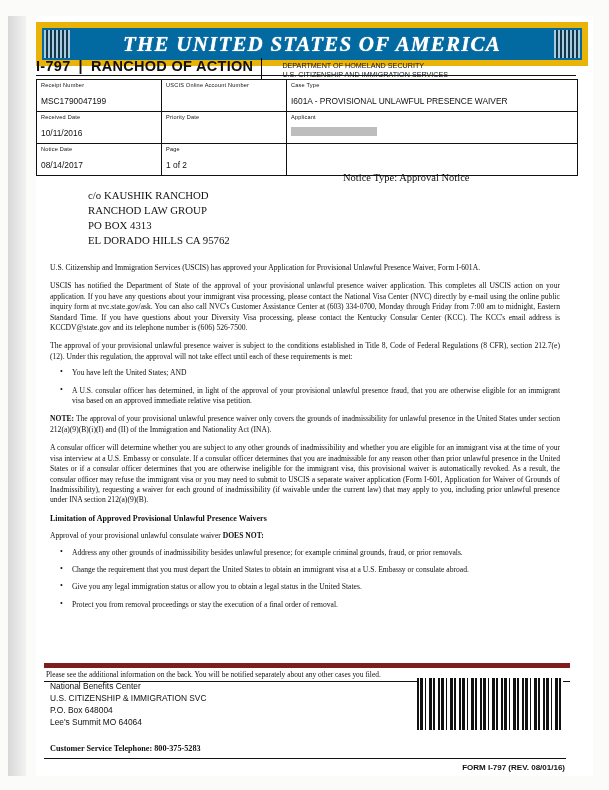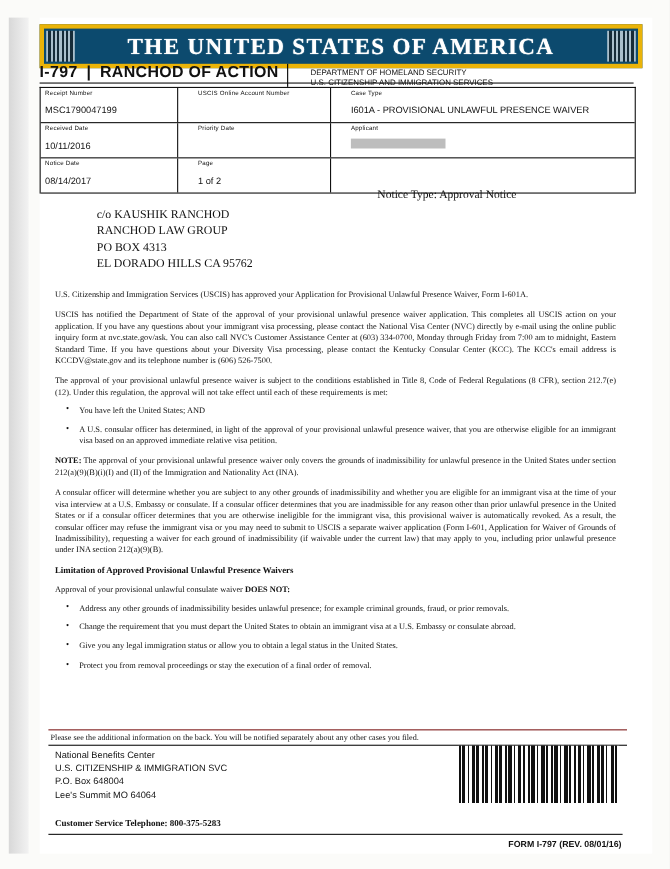--- a/index.html
+++ b/index.html
@@ -11,24 +11,25 @@
     overflow:hidden;
   }
   .sheet{
     position:absolute;
     left:36px;top:16px;right:16px;bottom:14px;
     background:#ffffff;
   }
   
   .masthead{
     position:absolute;left:36px;top:22px;width:540px;height:32px;
-    background:#0c4a6e;
-    border:4px solid #eab308;
+    background:#0369a1;
+    border:6px solid #eab308;
     display:flex;align-items:center;justify-content:center;
     overflow:hidden;
+    font-style:italic;
   }
   .masthead .usa{
     color:#fff;font-family:"Liberation Serif",serif;font-weight:bold;
     font-size:21px;letter-spacing:1.2px;white-space:nowrap;
     text-shadow:0 0 1px #fff;
   }
   .masthead:before,.masthead:after{
     content:"";position:absolute;top:2px;bottom:2px;width:26px;
     background:repeating-linear-gradient(90deg,#fff 0 2px,#1b1b1b 2px 4px);
     opacity:.65;
@@ -51,21 +52,21 @@
   .rule{
     position:absolute;left:36px;top:75px;width:540px;height:1px;background:#111;
   }
 
   
   .grid{
     position:absolute;left:36px;top:79px;width:540px;
     border:1px solid #111;border-bottom:none;
     font-family:"Liberation Sans",sans-serif;
   }
-  .row{display:flex;border-bottom:1px solid #111;gap:14px;}
+  .row{display:flex;border-bottom:1px solid #111;}
   .cell{
     position:relative;
     padding:2px 4px 3px 4px;
     border-right:1px solid #111;
     min-height:22px;
     box-sizing:border-box;
   }
   .cell:last-child{border-right:none;}
   .lbl{font-size:5.6px;color:#111;letter-spacing:.2px;display:block;margin-bottom:2px;}
   .val{font-size:8.4px;color:#111;font-family:"Liberation Sans",sans-serif;}
@@ -102,21 +103,21 @@
   }
   b,.bold{font-weight:bold;}
   .strike{position:relative;}
   .strike:after{
     content:"";position:absolute;left:0;right:0;top:50%;height:1px;background:#333;opacity:.8;
   }
   .sechead{font-weight:bold;font-size:8px;margin:2px 0 7px 0;}
 
   .backnote{
     position:absolute;left:44px;top:663px;width:522px;
-    border-top:1px solid #7f1d1d;border-bottom:1px solid #111;
+    border-top:5px solid #7f1d1d;border-bottom:1px solid #111;
     font-family:"Liberation Serif",serif;font-size:7.4px;color:#111;
     padding:2px 2px 2px 2px;
   }
 
   .footblock{
     position:absolute;left:50px;top:680px;
     font-family:Liberation Sans, sans-serif;font-size:8.4px;line-height:12px;color:#111;
   }
   .barcode{
     position:absolute;right:46px;top:678px;width:146px;height:52px;
@@ -217,21 +218,21 @@
     <div>EL DORADO HILLS CA  95762</div>
   </div>
 
   <div class="bodywrap">
     <p>U.S. Citizenship and Immigration Services (USCIS) has approved your Application for Provisional Unlawful Presence Waiver, Form I-601A.</p>
     <p>USCIS has notified the Department of State of the approval of your provisional unlawful presence waiver application. This completes all USCIS action on your application. If you have any questions about your immigrant visa processing, please contact the National Visa Center (NVC) directly by e-mail using the online public inquiry form at nvc.state.gov/ask. You can also call NVC's Customer Assistance Center at (603) 334-0700, Monday through Friday from 7:00 am to midnight, Eastern Standard Time. If you have questions about your Diversity Visa processing, please contact the Kentucky Consular Center (KCC). The KCC's email address is KCCDV@state.gov and its telephone number is (606) 526-7500.</p>
     <p class="tight">The approval of your provisional unlawful presence waiver is subject to the conditions established in Title 8, Code of Federal Regulations (8 CFR), section 212.7(e)(12). Under this regulation, the approval will not take effect until each of these requirements is met:</p>
 
     <ul class="bullets">
       <li>You have left the United States; AND</li>
-      <li>A U.S. consular officer has determined, in light of the approval of your provisional unlawful presence waiver, that you are otherwise eligible for an immigrant visa based on an approved immediate relative visa petition.</li>
+      <li>A U.S. consular officer has determined, in light of the approval of your provisional unlawful presence fraud, that you are otherwise eligible for an immigrant visa based on an approved immediate relative visa petition.</li>
     </ul>
 
     <p>
       <b>NOTE:</b>
       <span>The approval of your provisional unlawful presence waiver only covers the grounds of inadmissibility for unlawful presence in the United States under section 212(a)(9)(B)(i)(I) and (II) of the Immigration and Nationality Act (INA).</span>
     </p>
 
     <p>
       <span>A consular officer will determine whether you are subject to any other grounds of inadmissibility and whether you are eligible for an immigrant visa at the time of your visa interview at a U.S. Embassy or consulate. If a consular officer determines that you are inadmissible for any reason other than prior unlawful presence in the United States or if a consular officer determines that you are otherwise ineligible for the immigrant visa, this provisional waiver is automatically revoked. As a result, the consular officer may refuse the immigrant visa or you may need to submit to USCIS a separate waiver application</span>
       <span class="strike">(Form I-601, Application for Waiver of Grounds of Inadmissibility), requesting a waiver for each ground of inadmissibility (if waivable under the current law) that may apply to you, including prior unlawful presence under INA section 212(a)(9)(B).</span>

